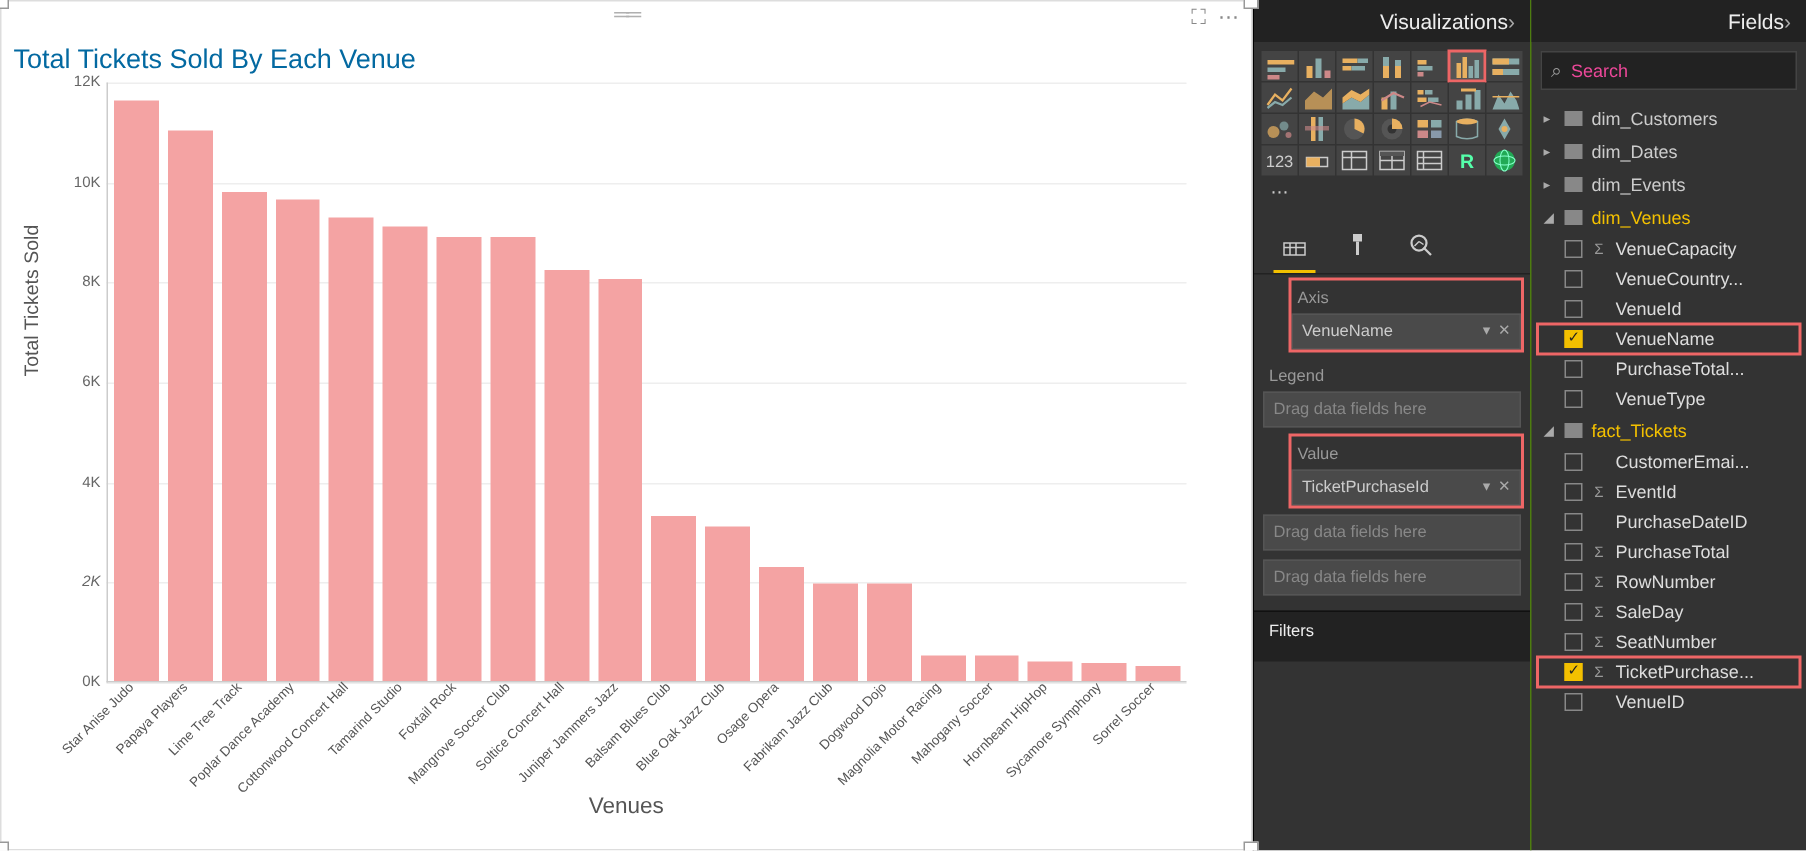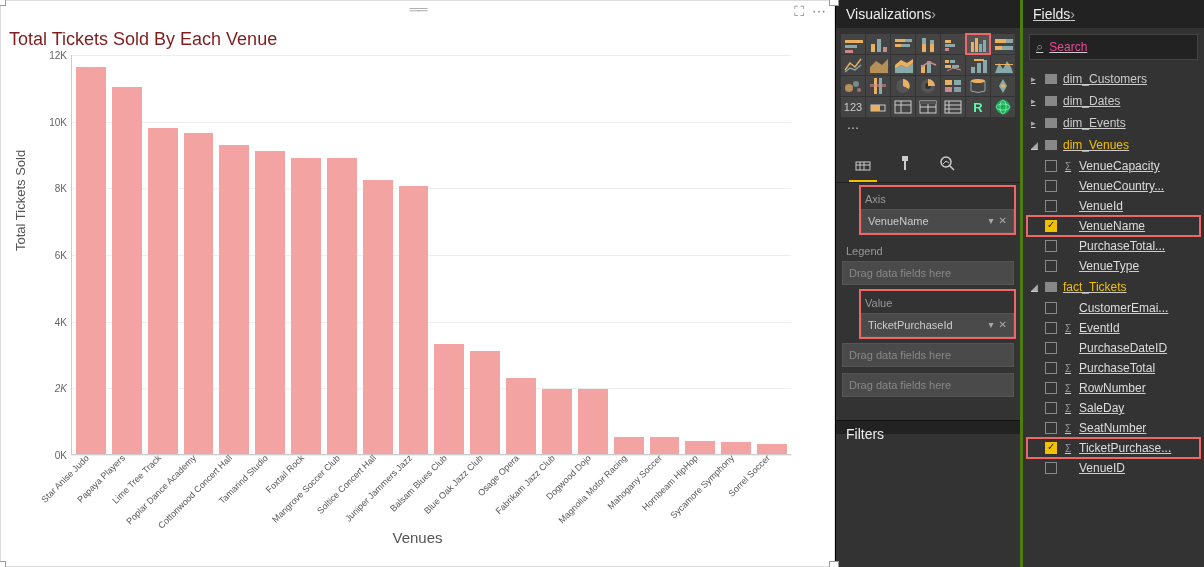--- a/index.html
+++ b/index.html
@@ -3,57 +3,57 @@
 <meta charset="utf-8">
 <style>
   * { box-sizing: border-box; margin: 0; padding: 0; }
   body { font-family: "Segoe UI", Arial, sans-serif; background: #fff; width: 1204px; height: 567px; overflow: hidden; }
   .app { display: flex; width: 100%; height: 100%; }
 
   
   .canvas { flex: 0 0 835px; position: relative; border: 1px solid #ddd; background: #fff; }
   .grip { position:absolute; left:50%; top:0; transform:translateX(-50%); letter-spacing:-2px; color:#b0b0b0; font-size:14px }
   .vis-icons { position:absolute; right:8px; top:2px; display:flex; gap:8px; color:#888; font-size:14px; }
-  .chart-title { position: absolute; top: 28px; left: 8px; font-size: 18px; color: #7f1d1d; font-weight: 400; }
+  .chart-title { position: absolute; top: 28px; left: 8px; font-size: 18px; color: #0369a1; font-weight: 400; }
   .plot { position: absolute; left: 70px; top: 54px; width: 720px; height: 400px; }
   .yaxis-label { position:absolute; left:12px; top:250px; transform: rotate(-90deg); transform-origin:left top; font-size:13px; color:#555; }
   .xaxis-label { position:absolute; left:0; right:0; bottom:20px; text-align:center; font-size:15px; color:#555; }
   .ylabels { position:absolute; left:40px; top:54px; height:400px; width:26px; }
   .ylabels span { position:absolute; right:0; font-size:10px; color:#666; transform:translateY(-50%); }
   .bars { position:absolute; left:0; bottom:0; height:100%; width:100%; display:flex; align-items:flex-end; gap:6px; padding:0 4px; border-left:1px solid #ccc; border-bottom:1px solid #ccc;}
   .grid { position:absolute; inset:0; }
   .grid div { position:absolute; left:0; right:0; border-top:1px solid #eee; }
   .bar { flex:1; background:#f4a3a3; position:relative; }
   .xtick { position:absolute; bottom:-6px; left:50%; font-size:9px; color:#555; white-space:nowrap; transform: rotate(-45deg) translate(-100%,0); transform-origin:left bottom; }
   .sel-handle { position:absolute; width:10px; height:10px; border:1px solid #999; background:#fff; z-index:2; }
 
   
   .panel { background:#333; color:#ccc; font-size:12px; display:flex; flex-direction:column; }
   .vis-panel { flex:0 0 185px; border-left:1px solid #000; }
-  .fields-panel { flex:0 0 184px; border-left:3px solid #4d7c0f;text-decoration:underline; }
-  .panel-head { background:#222; height:28px; line-height:28px; padding:0 10px; font-size:14px; display:flex; justify-content:flex-start; align-items:center; color:#eee; }
+  .fields-panel { flex:0 0 184px; border-left:1px solid #4d7c0f; }
+  .panel-head { background:#222; height:28px; line-height:28px; padding:0 10px; font-size:14px; display:flex; justify-content:flex-end; align-items:center; color:#eee; }
   .panel-head .chev { color:#aaa; }
 
   .viz-grid { display:grid; grid-template-columns:repeat(7, 24px); gap:1px; padding:6px 4px; justify-content:center; }
   .viz-cell { width:24px; height:20px; background:#444; display:flex; align-items:center; justify-content:center; }
   .viz-cell svg { display:block; }
   .viz-cell.sel { outline:2px solid #e66; outline-offset:-1px; background:#555; }
 
   .tool-tabs { display:flex; gap:20px; padding:8px 16px; border-bottom:1px solid #222;}
   .tool-tabs .tt { width:22px; height:22px; display:flex; align-items:center; justify-content:center; position:relative;}
   .tool-tabs .tt.sel::after { content:""; position:absolute; bottom:-8px; left:-3px; right:-3px; height:2px; background:#f3c000; }
 
   .wells { padding:4px 6px; overflow:auto; }
   .well { margin-bottom:6px; }
   .well.hl { outline:2px solid #e66; outline-offset:0;margin-left:19px; }
   .well-label { color:#999; font-size:11px; padding:6px 4px 4px; }
   .well-slot { background:#4a4a4a; border:1px solid #555; height:24px; line-height:22px; padding:0 6px; display:flex; justify-content:space-between; align-items:center; font-size:11px; }
   .well-slot.empty { color:#888; font-style:normal; }
   .well-slot .ctl { color:#aaa; font-size:10px; display:flex; gap:5px;}
-  .filters-head { background:#222; height:14px; line-height:26px; padding:0 10px; font-size:14px; color:#eee; border-top:1px solid #111;margin-top:13px;}
+  .filters-head { background:#222; height:34px; line-height:26px; padding:0 10px; font-size:11px; color:#eee; border-top:1px solid #111;}
 
   
   .search { margin:6px; background:#222; height:26px; display:flex; align-items:center; padding:0 6px; gap:6px; color:#999; border:1px solid #444;}
   .search .sicon { font-size:13px; }
   .field-list { padding:2px 4px; overflow:auto; flex:1;}
   .tbl { display:flex; align-items:center; gap:6px; padding:4px 4px; color:#ccc; cursor:default;}
   .tbl .tri { width:8px; display:inline-block; color:#aaa; font-size:9px;}
   .tbl .ticon { width:12px; height:10px; background:#888; display:inline-block;}
   .tbl.on { color:#f3c000; }
   .fld { display:flex; align-items:center; gap:6px; padding:3px 4px 3px 18px; color:#ddd; }

